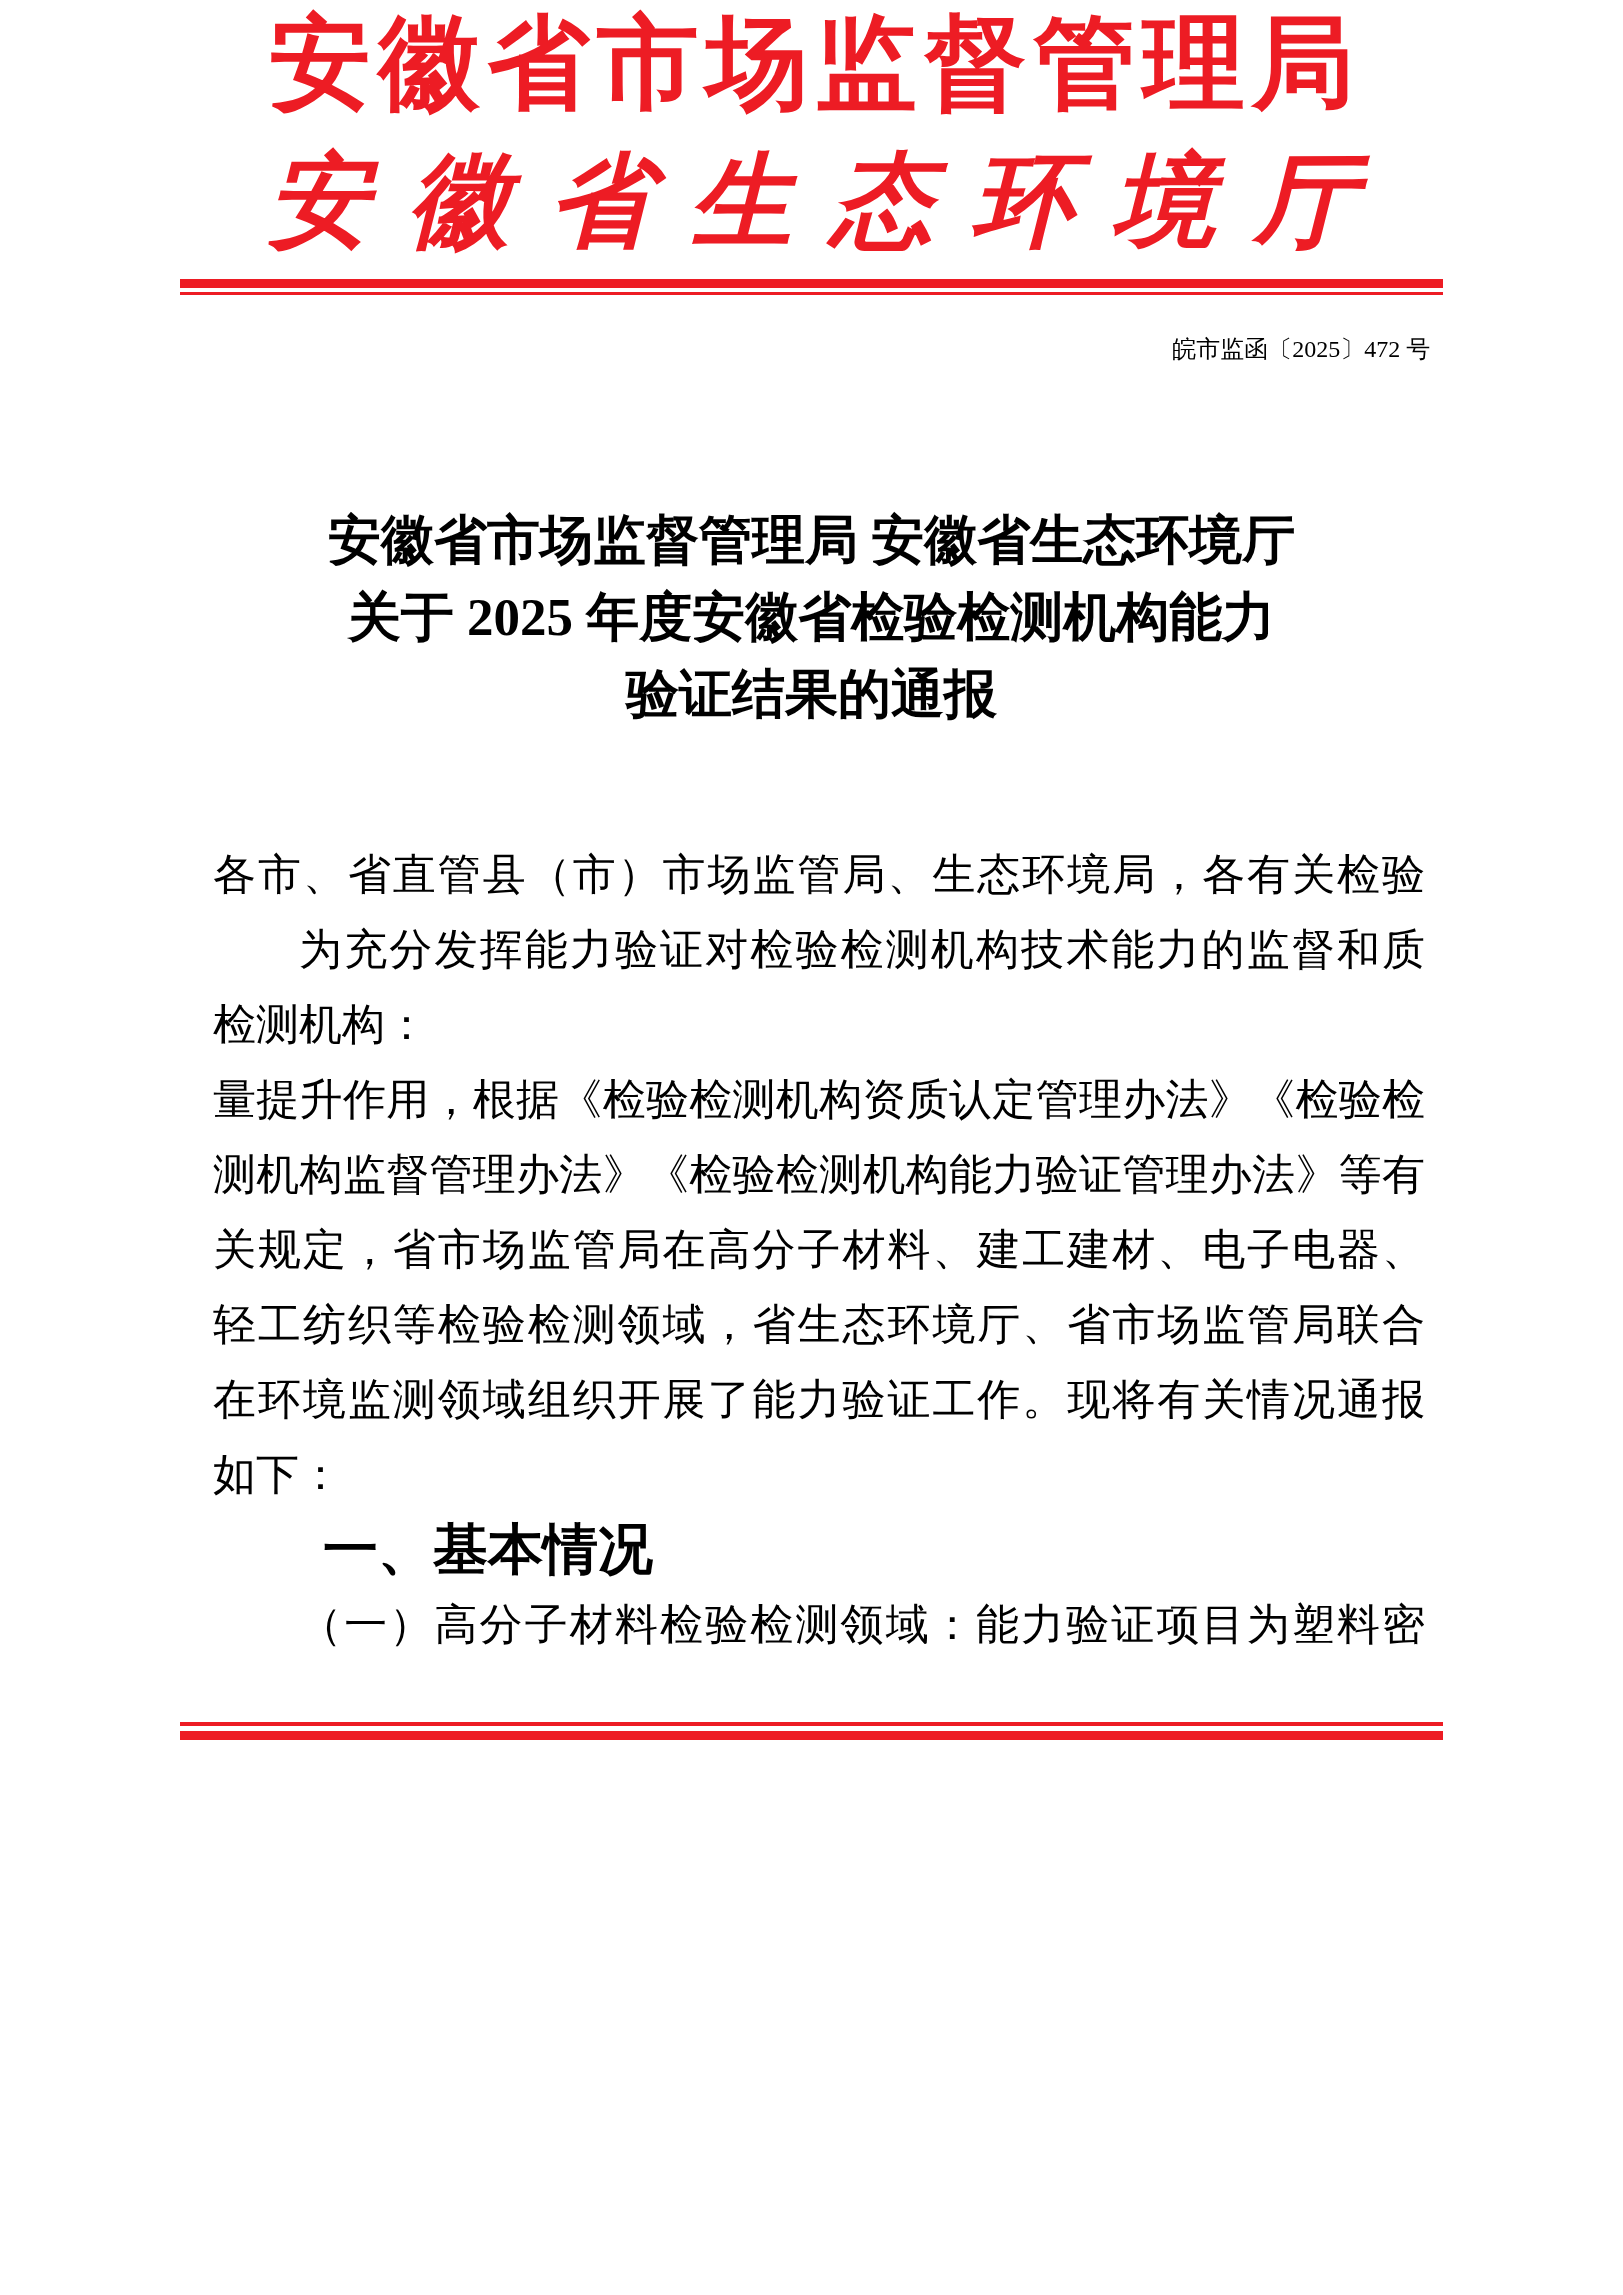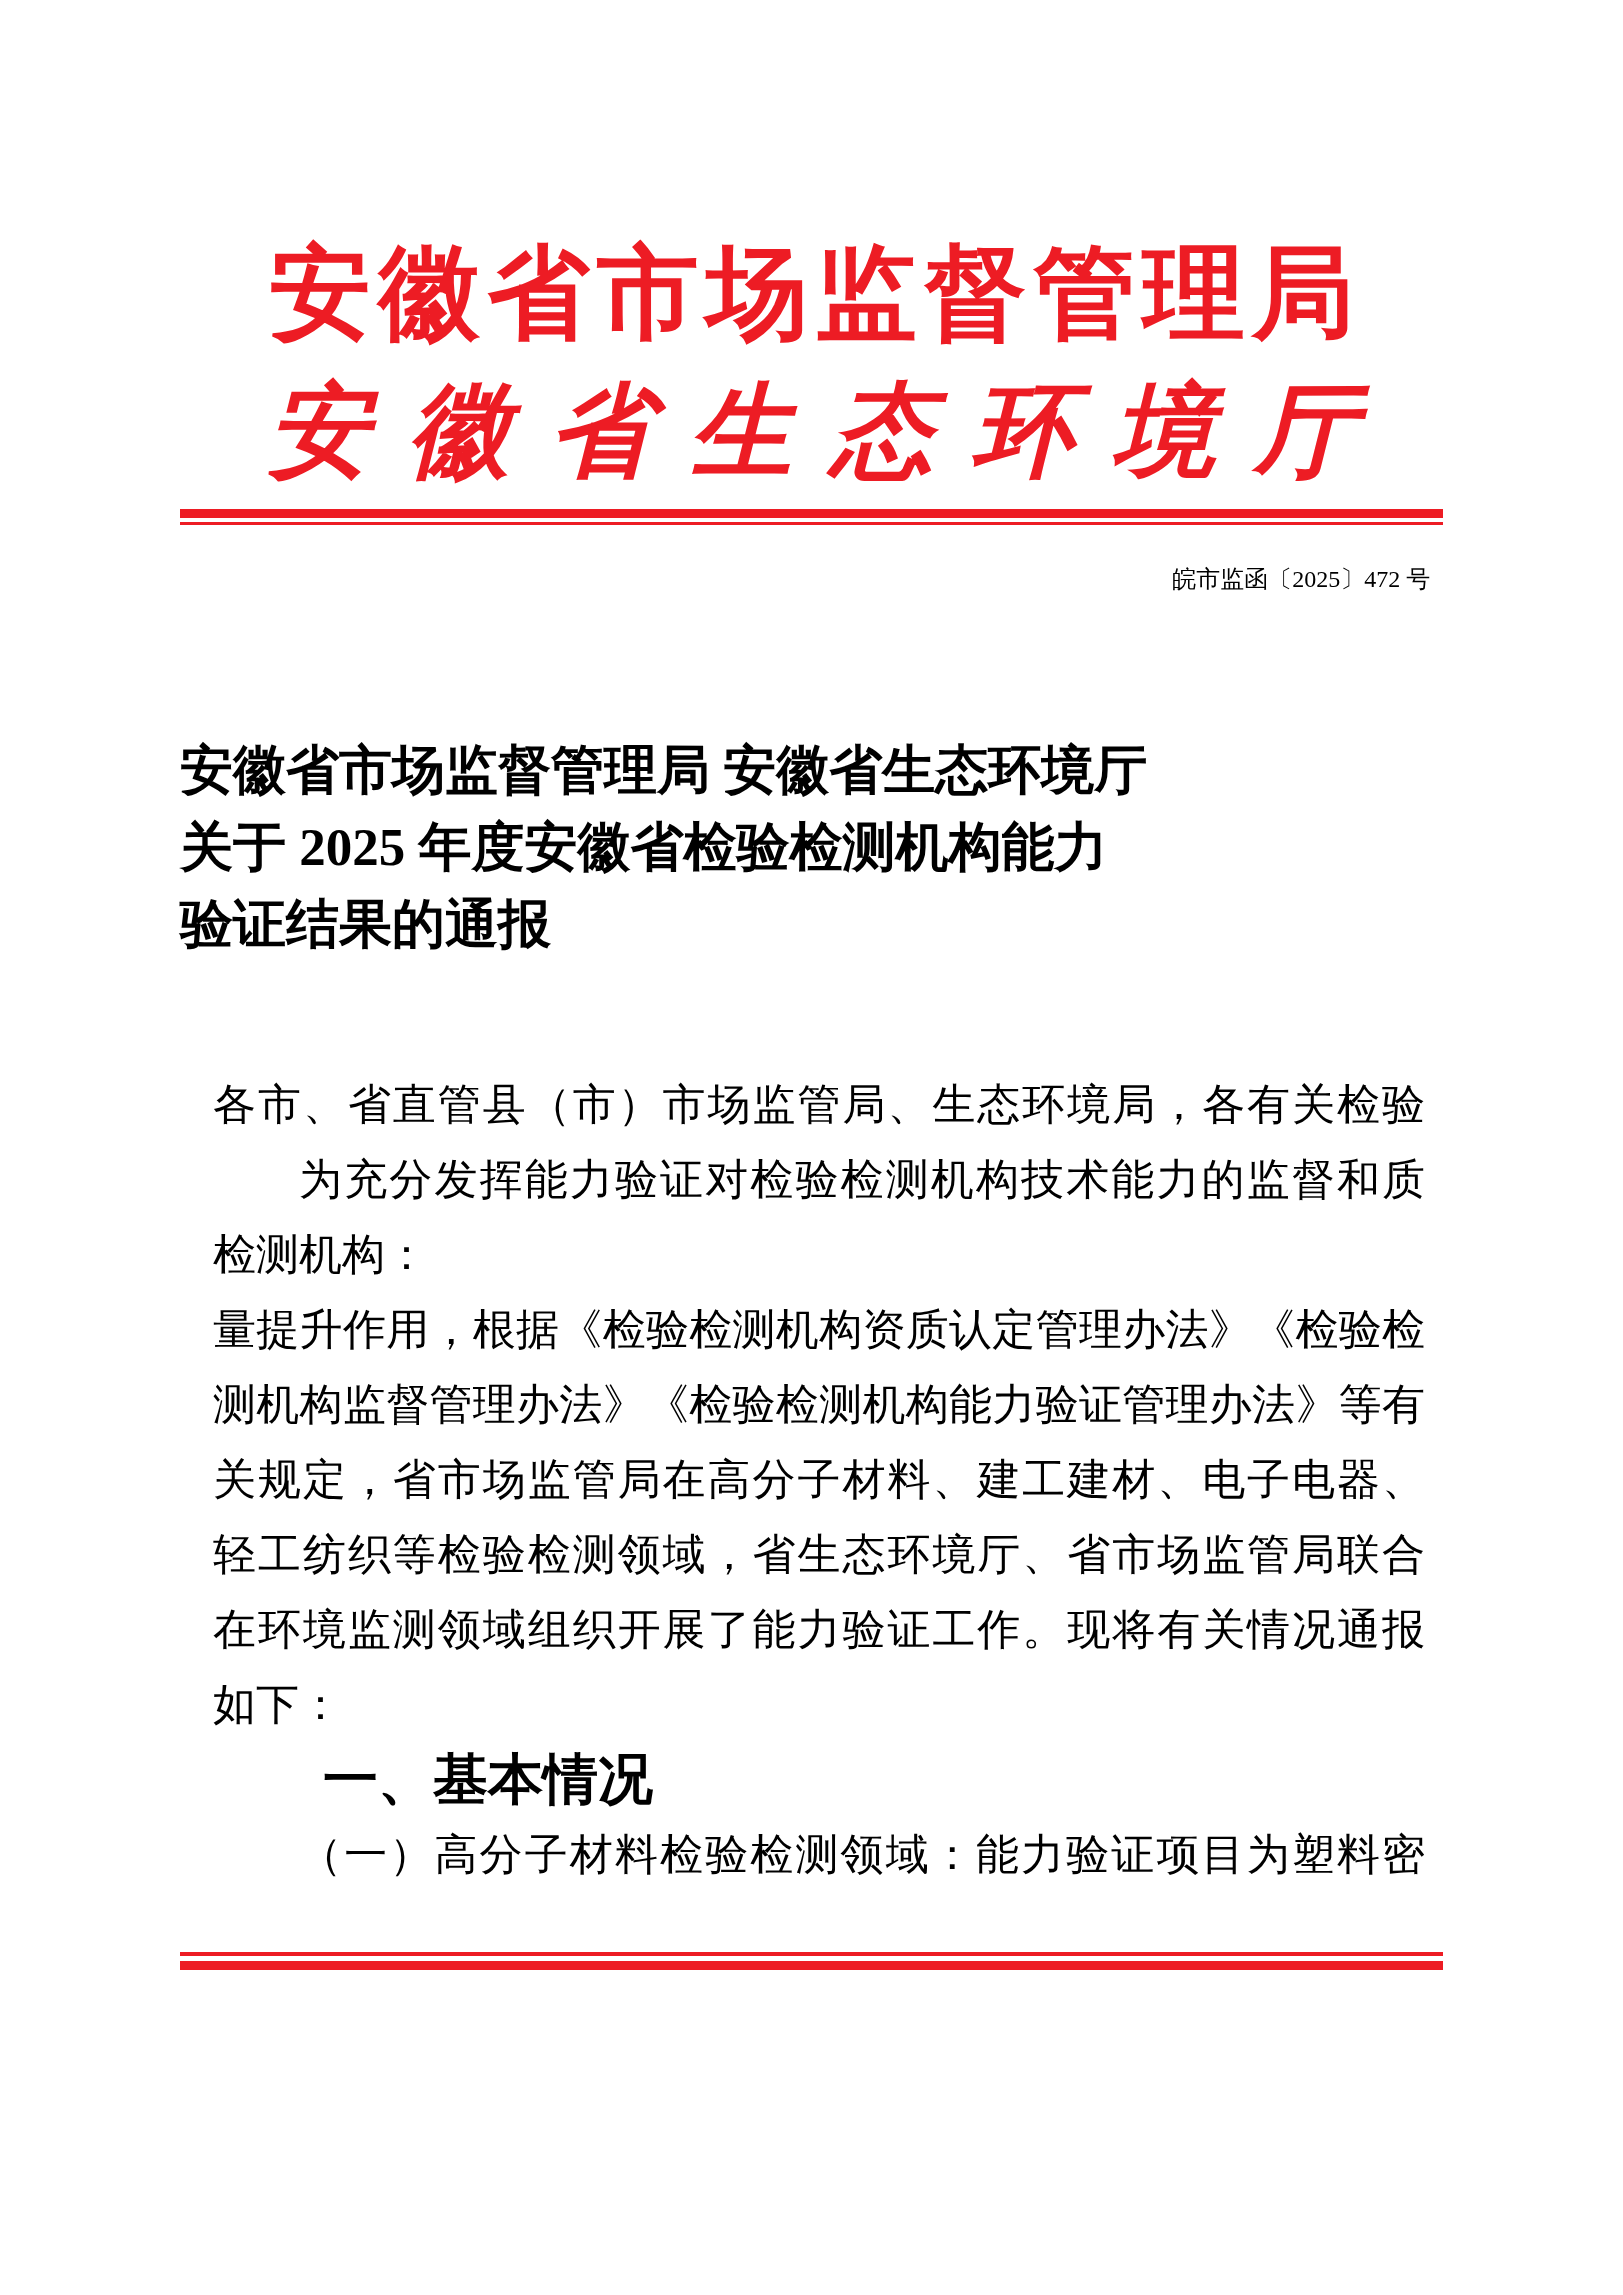--- a/index.html
+++ b/index.html
@@ -5,21 +5,21 @@
   :root { --red: #ed1c24; }
   html, body { margin: 0; padding: 0; background: #ffffff; }
   body {
     width: 1623px; height: 2295px;
     font-family: "Liberation Serif", "DejaVu Serif", serif;
     color: #000;
   }
   .page { position: relative; width: 1623px; height: 2295px; overflow: hidden; background: #fff; }
 
   
-  .red-header { padding-top: 230px; }
+  .red-header { }
   .red-h1, .red-h2 {
     color: var(--red);
     font-weight: 700;
     font-size: 102px;
     line-height: 128px;
     text-align: center;
     white-space: nowrap;
   }
   .red-h1 { letter-spacing: 7.2px; text-indent: 7.2px; }
   .red-h2 { letter-spacing: 39px; text-indent: 39px; margin-top: 10.2px; font-style: italic; }
@@ -43,20 +43,21 @@
     line-height: 46px;
     white-space: nowrap;
   }
 
   
   .title {
     margin: 130px 180px 0;
     font-size: 53px;
     font-weight: 700;
     line-height: 77px;
+    text-align: center;
   }
 
   
   .body-text {
     margin: 104px 180px 0;
     padding: 0 18px 0 33px;
     font-size: 43px;
     line-height: 75px;
   }
   .line {

